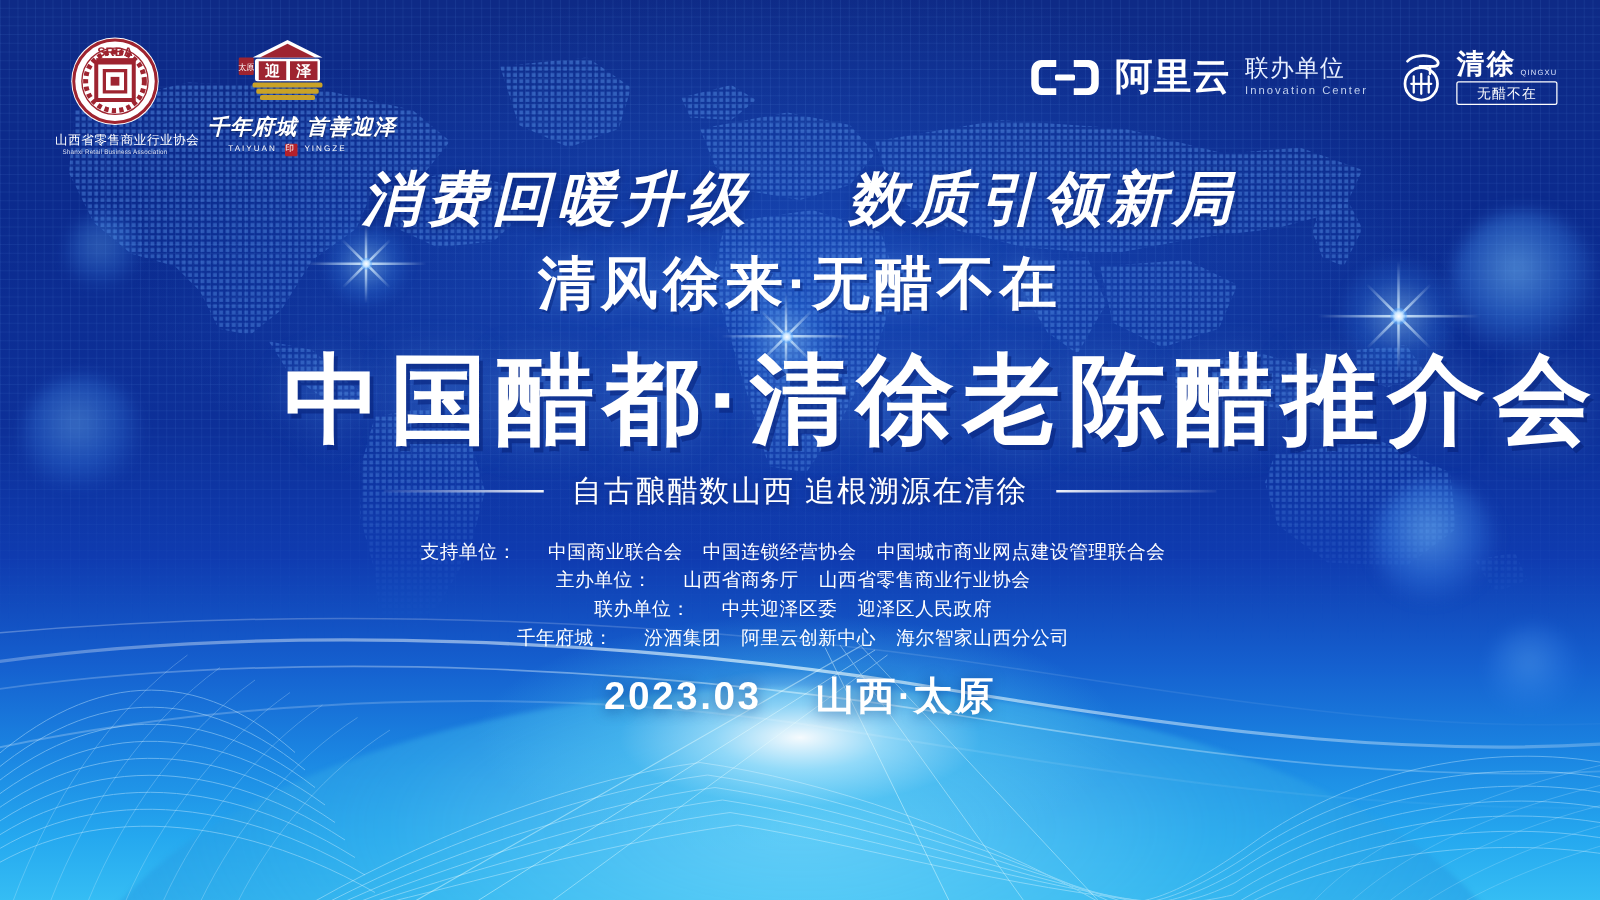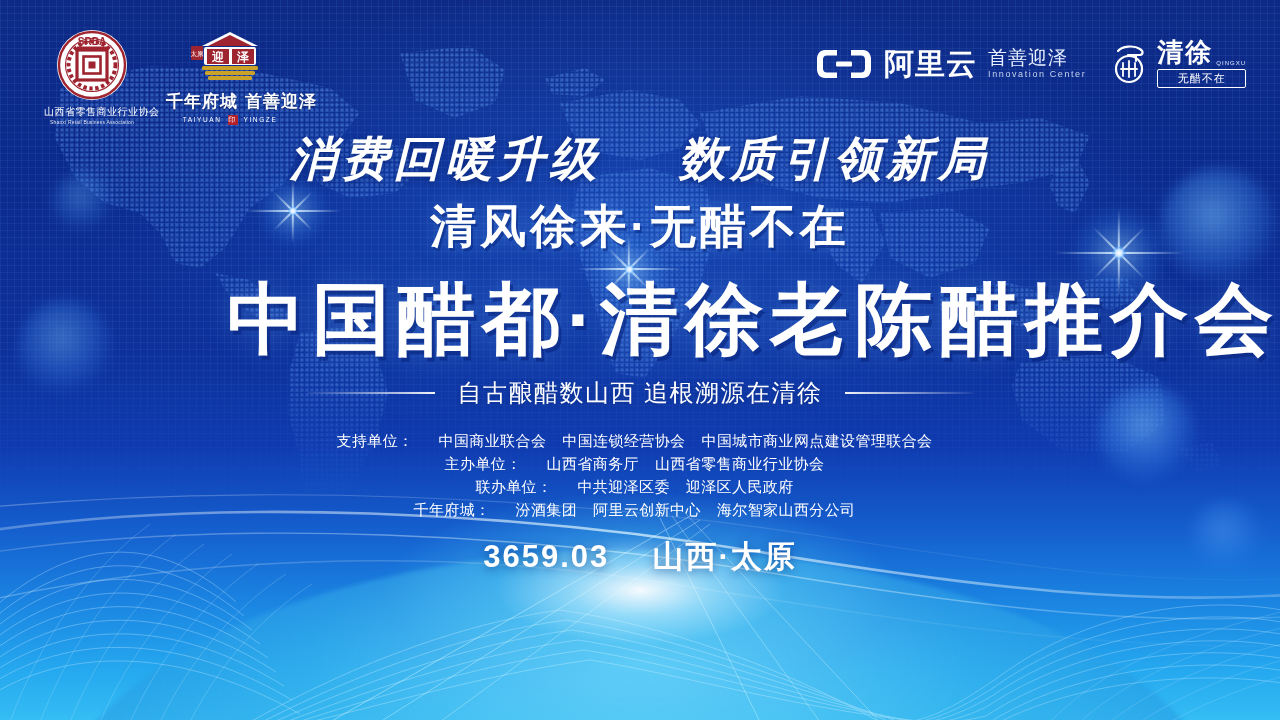--- a/index.html
+++ b/index.html
@@ -106,39 +106,39 @@
 
   
   .srba { position:relative; width:96px; text-align:center; }
   .srba .ring { position:relative; width:74px; height:74px; margin:0 auto; }
   .srba .cn { font-size:10px; color:#fff; letter-spacing:0.5px; margin-top:3px; white-space:nowrap; }
   .srba .en { font-size:5.2px; color:#dfe6f5; letter-spacing:0.2px; white-space:nowrap; transform:scaleX(0.96); }
 
   
   .yingze { position:relative; width:128px; text-align:center; }
   .yingze .top { position:relative; height:60px; }
-  .yingze .slogan { font-family:"DejaVu Serif", serif; font-weight:bold;
+  .yingze .slogan { font-family:"DejaVu Serif", serif; font-style:italic; font-weight:bold;
     font-size:17px; color:#ffffff; letter-spacing:1px; margin-top:1px; white-space:nowrap;
     text-shadow: 0 1px 1px rgba(0,0,0,0.35); }
   .yingze .pinyin { display:flex; align-items:center; justify-content:center; gap:6px;
     font-size:6.5px; color:#ffffff; letter-spacing:1.6px; margin-top:2px; }
   .yingze .seal { display:inline-block; width:10px; height:10px; background:#b4202a; color:#fff;
     font-size:7px; line-height:10px; text-align:center; border-radius:1px; }
 
   
   .aliyun { display:flex; align-items:center; gap:11px; }
   .aliyun .mark { width:58px; height:34px; }
   .aliyun .zh { font-size:30px; font-weight:bold; color:#fff; letter-spacing:1px; line-height:1; }
   .aliyun .sub-zh { font-size:19px; color:#e8f0ff; letter-spacing:1px; line-height:1.1; }
   .aliyun .sub-en { font-size:9px; color:#c3d2ee; letter-spacing:1.6px; line-height:1.2; }
 
   
   .qingxu { display:flex; align-items:center; gap:7px; }
   .qingxu .seal-mark { width:40px; height:44px; }
-  .qingxu .zh { font-family:Liberation Serif, serif; font-size:26px; font-weight:bold; color:#fff;
+  .qingxu .zh { font-family:Liberation Sans, sans-serif; font-size:22px; font-weight:bold; color:#fff;
      letter-spacing:2px; line-height:1; }
   .qingxu .py { font-size:6px; color:#dfe9ff; letter-spacing:1px; }
   .qingxu .box { border:1.4px solid #fff; border-radius:2px; font-size:11px; color:#fff;
      padding:1px 5px; margin-top:3px; letter-spacing:1px; text-align:center; }
 
   
   .t-brush {
     position:absolute; left:0; right:0; top:128px;
     text-align:center;
     font-family:"DejaVu Serif", serif;
@@ -428,21 +428,21 @@
     <div class="aliyun">
       <div class="mark">
         <svg viewBox="0 0 58 34" width="58" height="34" aria-hidden="true">
           <path d="M22 3 L10 3 C5 3 2 7 2 12 L2 22 C2 27 5 31 10 31 L22 31 L22 25.5 L12 25.5 C9.5 25.5 8 24 8 21.5 L8 12.5 C8 10 9.5 8.5 12 8.5 L22 8.5 Z" fill="#ffffff"></path>
           <path d="M36 3 L48 3 C53 3 56 7 56 12 L56 22 C56 27 53 31 48 31 L36 31 L36 25.5 L46 25.5 C48.5 25.5 50 24 50 21.5 L50 12.5 C50 10 48.5 8.5 46 8.5 L36 8.5 Z" fill="#ffffff"></path>
           <rect x="21" y="14.6" width="16" height="4.8" rx="1.2" fill="#ffffff"></rect>
         </svg>
       </div>
       <div class="zh">阿里云</div>
       <div>
-        <div class="sub-zh">首善迎泽</div>
+        <div class="sub-zh">联办单位</div>
         <div class="sub-en">Innovation Center</div>
       </div>
     </div>
 
     <div class="qingxu">
       <div class="seal-mark">
         <svg viewBox="0 0 40 44" width="40" height="44" aria-hidden="true">
           <path d="M8 9 C12 4, 24 3, 30 7 C34 9.5, 33 13, 29 13 L18 13" fill="none" stroke="#ffffff" stroke-width="2.2" stroke-linecap="round"></path>
           <circle cx="19" cy="27" r="13" fill="none" stroke="#ffffff" stroke-width="2.2"></circle>
           <path d="M13 21 L13 34 M19 19 L19 35 M25 21 L25 34" stroke="#ffffff" stroke-width="1.8" stroke-linecap="round"></path>
@@ -504,18 +504,18 @@
         <span class="lab">千年府城：</span>
         <span class="vals">
           <span class="v">汾酒集团</span>
           <span class="v">阿里云创新中心</span>
           <span class="v">海尔智家山西分公司</span>
         </span>
       </div>
     </div>
 
   <div class="footer">
-    <span>3659.03</span>
+    <span>2023.03</span>
     <span class="gap"></span>
     <span>山西·太原</span>
   </div>
 
 </div>
 
 </body></html>

